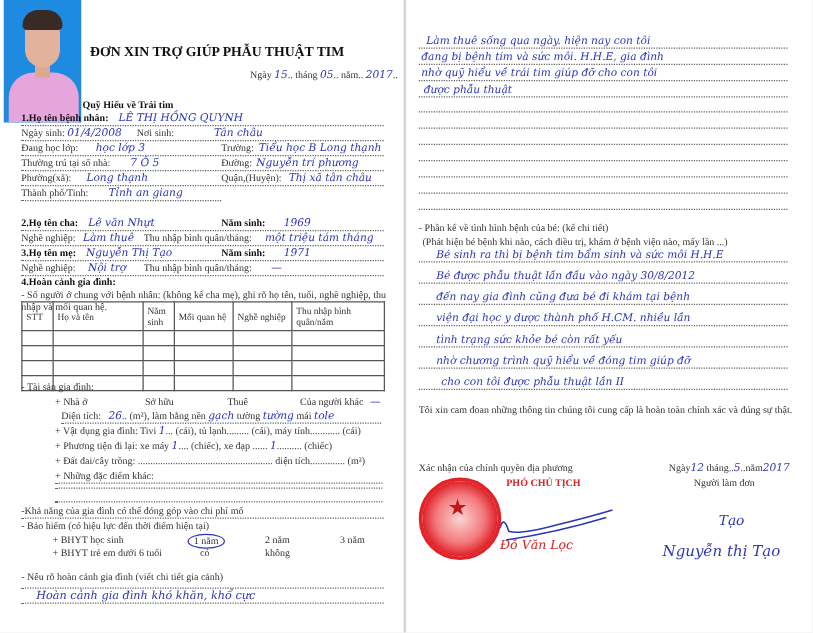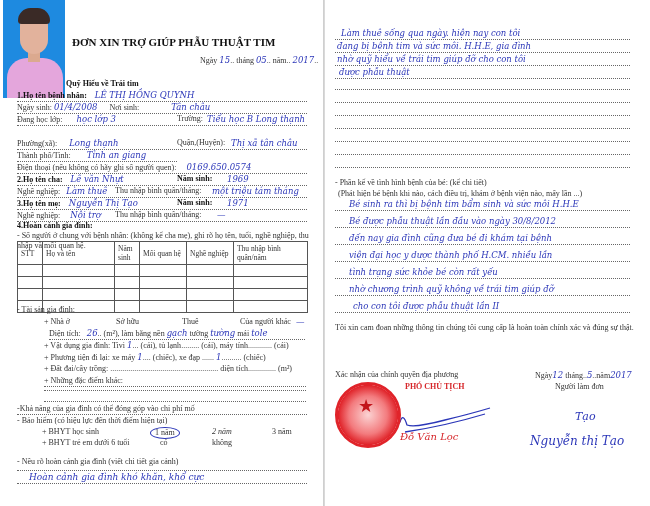--- a/index.html
+++ b/index.html
@@ -60,33 +60,35 @@
     <span class="hand">01/4/2008</span>
     <span style="margin-left:10px;">Nơi sinh:</span>
     <span class="hand" style="margin-left:30px;">Tân châu</span>
   </div>
   <div class="abs t dots" style="left:17px;top:114px;width:290px;">
     <span>Đang học lớp:</span>
     <span class="hand" style="margin-left:12px;">học lớp 3</span>
     <span style="position:absolute;left:160px;">Trường:</span>
     <span class="hand" style="position:absolute;left:190px;">Tiểu học B Long thạnh</span>
   </div>
+  <div class="abs t dots" style="left:17px;top:126px;width:290px;">
+    <span>Thường trú tại số nhà:</span>
+    <span class="hand" style="margin-left:14px;">7 Ô 5</span>
+    <span style="position:absolute;left:160px;">Đường:</span>
+    <span class="hand" style="position:absolute;left:188px;">Nguyễn trí phương</span>
+  </div>
   <div class="abs t dots" style="left:17px;top:138px;width:290px;">
     <span>Phường(xã):</span>
     <span class="hand" style="margin-left:10px;">Long thạnh</span>
     <span style="position:absolute;left:160px;">Quận,(Huyện):</span>
     <span class="hand" style="position:absolute;left:214px;">Thị xã tân châu</span>
   </div>
   <div class="abs t dots" style="left:17px;top:150px;width:160px;">
     <span>Thành phố/Tinh:</span>
     <span class="hand" style="margin-left:14px;">Tỉnh an giang</span>
-  </div>
-  <div class="abs t dots" style="left:17px;top:162px;width:290px;">
-    <span>Điện thoại (nếu không có hãy ghi số người quen):</span>
-    <span class="hand" style="margin-left:8px;">0169.650.0574</span>
   </div>
   <div class="abs t dots" style="left:17px;top:174px;width:290px;">
     <span class="b">2.Họ tên cha:</span>
     <span class="hand" style="margin-left:6px;">Lê văn Nhựt</span>
     <span class="b" style="position:absolute;left:160px;">Năm sinh:</span>
     <span class="hand" style="position:absolute;left:210px;">1969</span>
   </div>
   <div class="abs t dots" style="left:17px;top:186px;width:290px;">
     <span>Nghề nghiệp:</span>
     <span class="hand" style="margin-left:4px;">Làm thuê</span>
@@ -199,21 +201,21 @@
   <div class="abs dots" style="left:44px;top:389px;width:262px;height:1px;"></div>
   <div class="abs dots" style="left:44px;top:400px;width:262px;height:1px;"></div>
 
   <div class="abs t dots" style="left:17px;top:404px;width:290px;">
     <span>-Khả năng của gia đình có thể đóng góp vào chi phí mổ</span>
   </div>
   <div class="abs t" style="left:17px;top:416px;">- Bảo hiểm (có hiệu lực đến thời điểm hiện tại)</div>
   <div class="abs t" style="left:42px;top:427px;width:260px;">
     <span>+ BHYT học sinh</span>
     <span class="ellipse" style="position:absolute;left:108px;">1 năm</span>
-    <span style="position:absolute;left:170px;font-style:italic;">2 năm</span>
+    <span style="position:absolute;left:170px;">2 năm</span>
     <span style="position:absolute;left:230px;">3 năm</span>
   </div>
   <div class="abs t" style="left:42px;top:438px;width:260px;">
     <span>+ BHYT trẻ em dưới 6 tuổi</span>
     <span style="position:absolute;left:118px;">có</span>
     <span style="position:absolute;left:170px;">không</span>
   </div>
 
   <div class="abs t" style="left:17px;top:457px;">- Nêu rõ hoàn cảnh gia đình (viết chi tiết gia cảnh)</div>
   <div class="abs dots" style="left:17px;top:469px;width:290px;height:1px;"></div>
@@ -236,21 +238,21 @@
   <div class="abs dots" style="left:10px;top:166px;width:295px;height:1px;"></div>
 
   <div class="abs t" style="left:10px;top:178px;">- Phần kể về tình hình bệnh của bé: (kể chi tiết)</div>
   <div class="abs t" style="left:13px;top:189px;">(Phát hiện bé bệnh khi nào, cách điều trị, khám ở bệnh viện nào, mấy lần ...)</div>
 
   <div class="abs t dots" style="left:10px;top:199px;width:295px;"><span class="hand" style="margin-left:14px;">Bé sinh ra thì bị bệnh tim bẩm sinh và sức môi H.H.E</span></div>
   <div class="abs t dots" style="left:10px;top:216px;width:295px;"><span class="hand" style="margin-left:14px;">Bé được phẫu thuật lần đầu vào ngày 30/8/2012</span></div>
   <div class="abs t dots" style="left:10px;top:233px;width:295px;"><span class="hand" style="margin-left:14px;">đến nay gia đình cũng đưa bé đi khám tại bệnh</span></div>
   <div class="abs t dots" style="left:10px;top:250px;width:295px;"><span class="hand" style="margin-left:14px;">viện đại học y dược thành phố H.CM. nhiều lần</span></div>
   <div class="abs t dots" style="left:10px;top:267px;width:295px;"><span class="hand" style="margin-left:14px;">tình trạng sức khỏe bé còn rất yếu</span></div>
-  <div class="abs t dots" style="left:10px;top:284px;width:295px;"><span class="hand" style="margin-left:14px;">nhờ chương trình quỹ không về trái tim giúp đỡ</span></div>
+  <div class="abs t dots" style="left:10px;top:284px;width:295px;"><span class="hand" style="margin-left:14px;">nhờ chương trình quỹ hiểu về đóng tim giúp đỡ</span></div>
   <div class="abs t" style="left:10px;top:323px;">Tôi xin cam đoan những thông tin chúng tôi cung cấp là hoàn toàn chính xác và đúng sự thật.</div>
 
   <div class="abs t dots" style="left:10px;top:301px;width:295px;"><span class="hand" style="margin-left:18px;">cho con tôi được phẫu thuật lần II</span></div>
 
   <div class="abs t" style="left:10px;top:370px;">Xác nhận của chính quyền địa phương</div>
   <div class="abs t red" style="left:80px;top:382px;font-weight:bold;">PHÓ CHỦ TỊCH</div>
   <div class="abs hand" style="left:75px;top:431px;color:#d6262a;font-size:10px;">Đỗ Văn Lọc</div>
   <svg class="abs" style="left:60px;top:400px;" width="110" height="40">
     <path d="M5 8 Q10 30 15 22 Q18 12 22 25 Q30 28 60 20 Q85 14 105 8 M20 32 Q60 26 100 14" stroke="#2b36b8" stroke-width="1.3" fill="none"></path>
   </svg>

